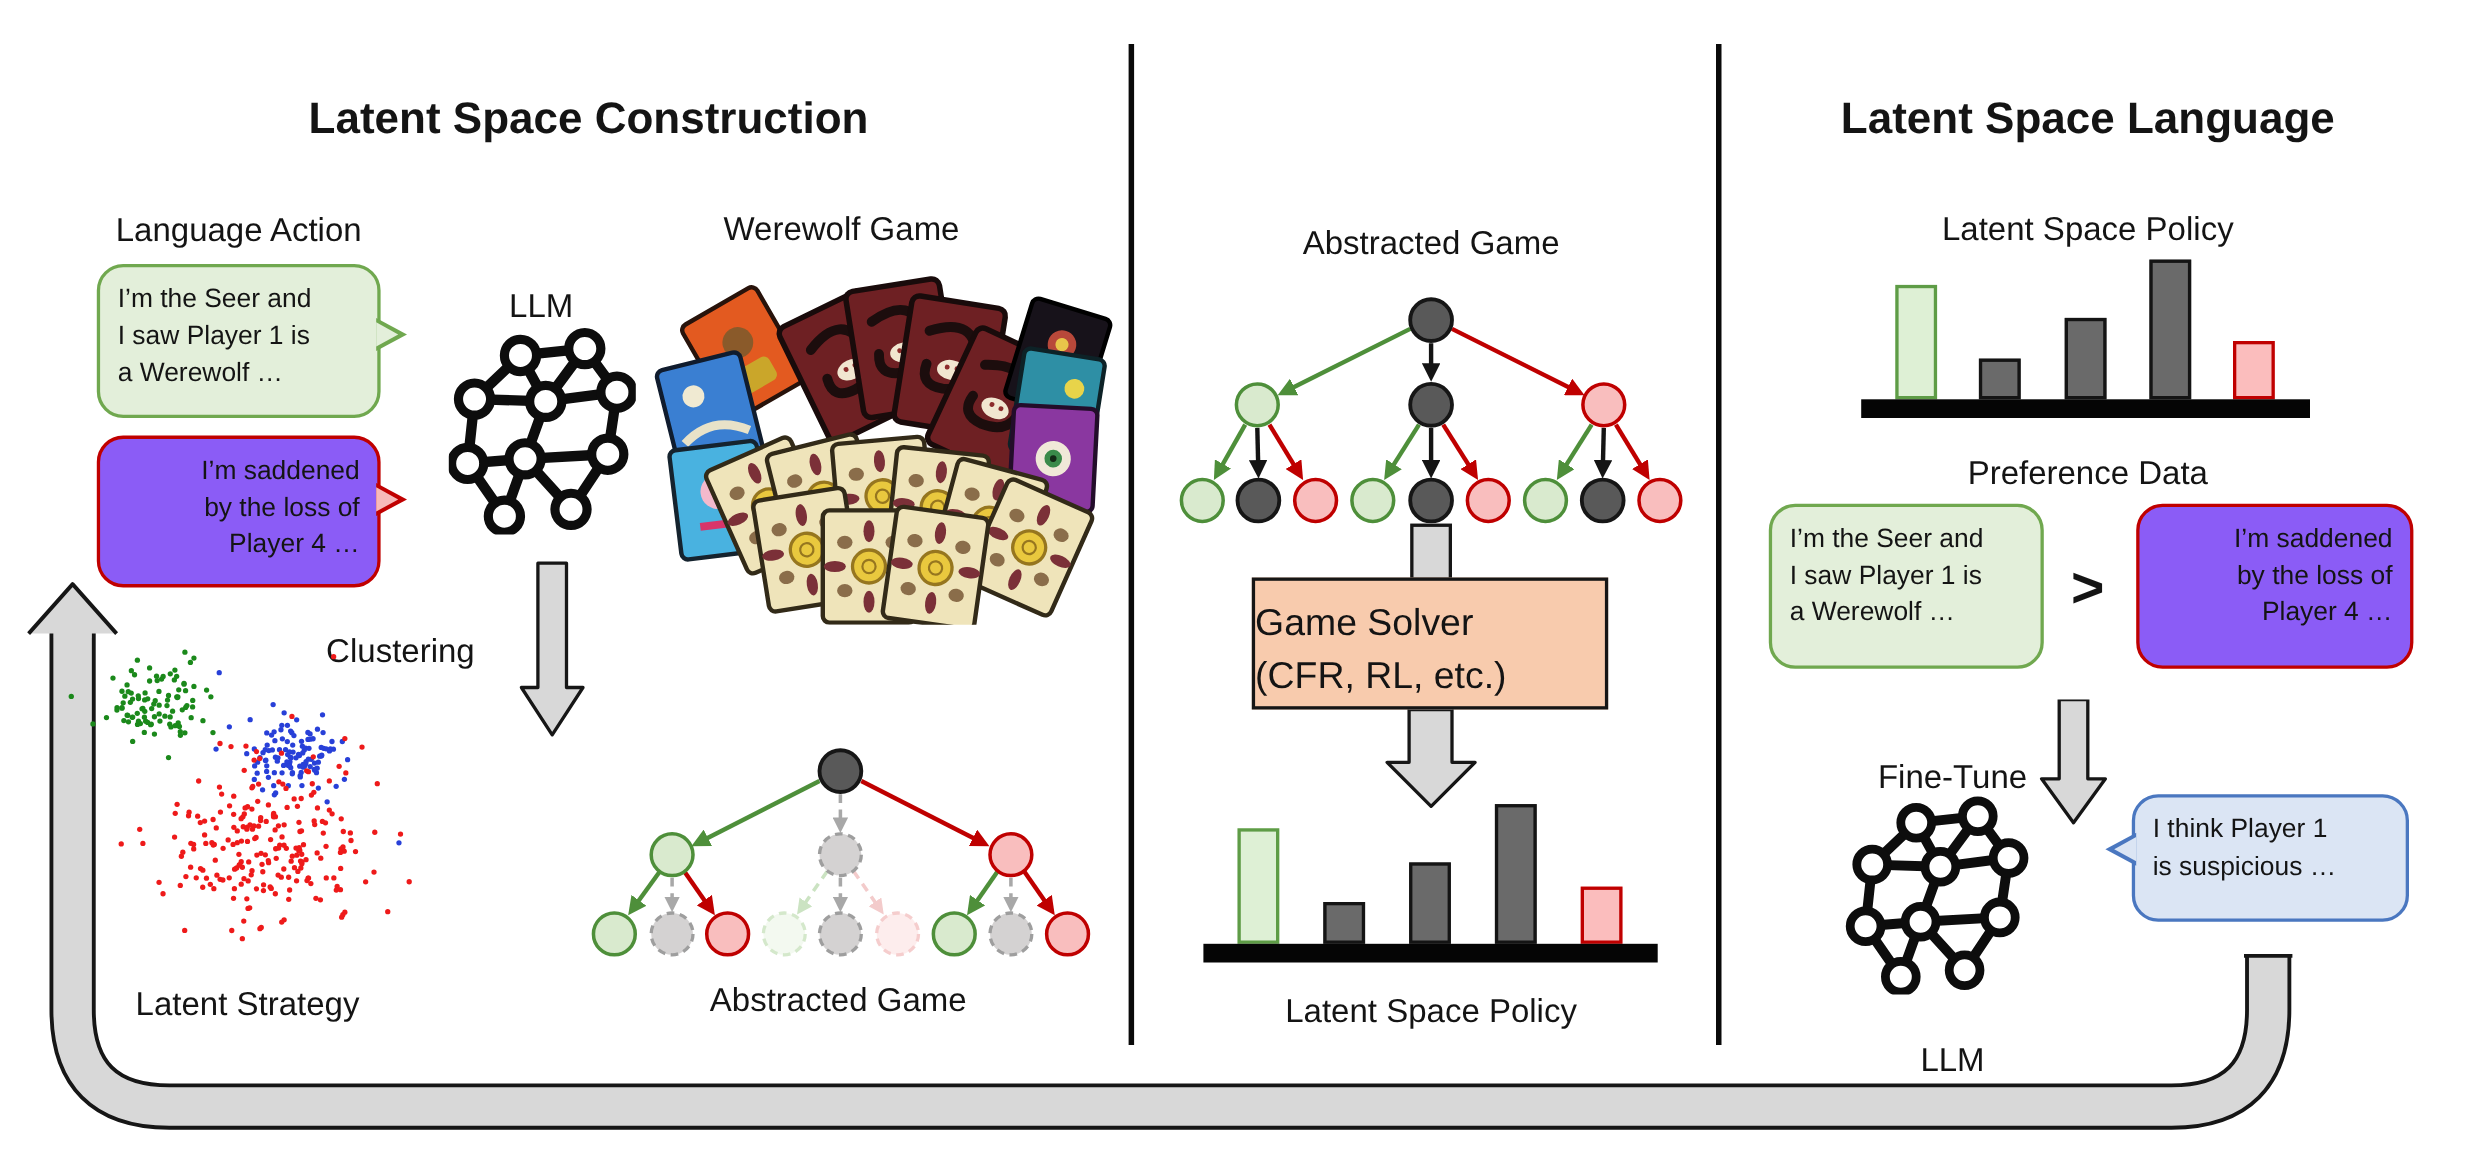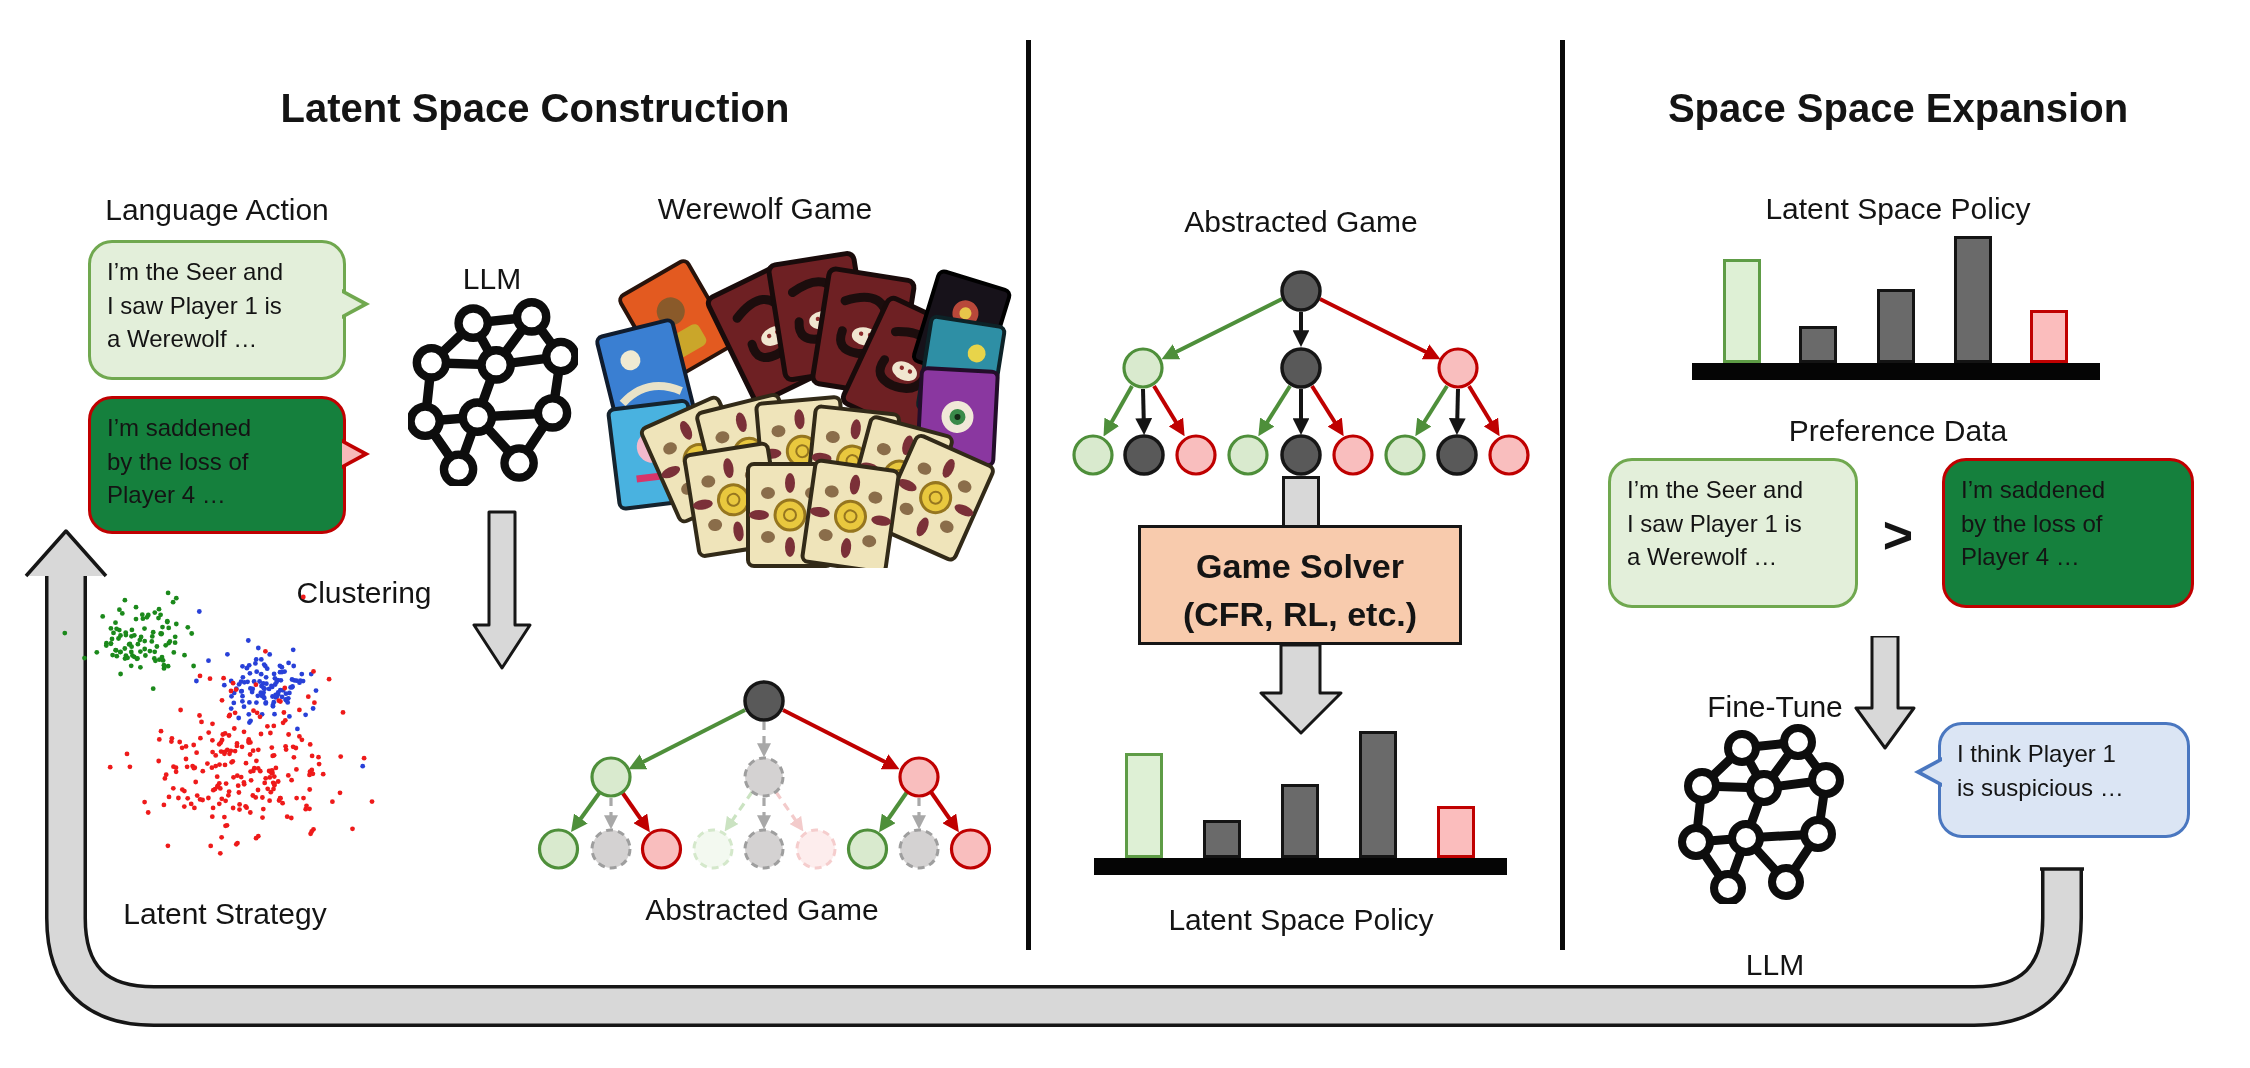--- a/index.html
+++ b/index.html
@@ -4,42 +4,42 @@
 <style>
   html,body{margin:0;padding:0;background:#ffffff;}
   body{width:2250px;height:1068px;position:relative;overflow:hidden;
        font-family:"Liberation Sans",sans-serif;color:#111;}
   .abs{position:absolute;}
   .panel-title{position:absolute;font-weight:700;font-size:40px;line-height:1.25;text-align:center;color:#141414;}
   .lbl{position:absolute;font-size:30px;text-align:center;color:#141414;white-space:nowrap;}
   .bubble{position:absolute;box-sizing:border-box;border-radius:24px;border:3.5px solid;
           font-size:24px;line-height:1.4;padding:12px 16px;color:#141414;}
   .bubble.green{background:#e3efda;border-color:#70a84f;}
-  .bubble.red{background:#15803d;border-color:#c00000;}
+  .bubble.red{background:#8b5cf6;border-color:#c00000;text-align:right;}
   .bubble.blue{background:#dbe5f4;border-color:#4a77c0;}
   .tail-r-out,.tail-r-in,.tail-l-out,.tail-l-in{position:absolute;width:0;height:0;}
   .tail-r-out{right:-27px;border-top:15px solid transparent;border-bottom:15px solid transparent;}
   .tail-r-in{right:-19px;border-top:11px solid transparent;border-bottom:11px solid transparent;}
   .tail-l-out{left:-27px;border-top:15px solid transparent;border-bottom:15px solid transparent;}
   .tail-l-in{left:-19px;border-top:11px solid transparent;border-bottom:11px solid transparent;}
   .bubble.green .tail-r-out{border-left:28px solid #70a84f;}
   .bubble.green .tail-r-in{border-left:20px solid #e3efda;}
   .bubble.red .tail-r-out{border-left:28px solid #c00000;}
   .bubble.red .tail-r-in{border-left:20px solid #f7b9b9;}
   .bubble.blue .tail-l-out{border-right:28px solid #4a77c0;}
   .bubble.blue .tail-l-in{border-right:20px solid #dbe5f4;}
   .divider{position:absolute;width:5px;background:#0a0a0a;top:40px;height:910px;}
   .chart{position:absolute;}
   .bar{position:absolute;bottom:0;box-sizing:border-box;border:3px solid #111;}
   .bar-green{background:#def0d5;border-color:#5e9c46;}
   .bar-gray{background:#6a6a6a;border-color:#141414;}
   .bar-red{background:#fbbdbd;border-color:#c00000;}
   .baseline{position:absolute;background:#050505;}
   .solver-box{position:absolute;box-sizing:border-box;background:#f8cbad;border:3.5px solid #161616;
-              text-align:center;font-size:34px;line-height:1.42;padding-top:14px;color:#141414;font-weight:bold;}
+              font-size:34px;line-height:1.42;padding-top:14px;color:#141414;}
   .shaft{position:absolute;background:#d8d8d8;border:3px solid #161616;box-sizing:border-box;}
   .e-green{stroke:#4e8f3a;stroke-width:4;fill:none;}
   .e-red{stroke:#bf0000;stroke-width:4;fill:none;}
   .e-black{stroke:#141414;stroke-width:4;fill:none;}
   .e-gray{stroke:#a8a8a8;stroke-width:3.2;stroke-dasharray:8 6;fill:none;}
   .e-fgreen{stroke:#cbe3c2;stroke-width:3.2;stroke-dasharray:8 6;fill:none;}
   .e-fred{stroke:#f3cbcb;stroke-width:3.2;stroke-dasharray:8 6;fill:none;}
   .n-dark{fill:#595959;stroke:#161616;stroke-width:3.5;}
   .n-green{fill:#d9eace;stroke:#4e8f3a;stroke-width:3.2;}
   .n-red{fill:#f9bebe;stroke:#bf0000;stroke-width:3.2;}
@@ -765,21 +765,21 @@
 <div class="chart" style="left:1094px;top:718px;width:413px;height:140px">
     <div class="bar bar-green" style="left: 31px; width: 38px; height: 105px;"></div>
     <div class="bar bar-gray" style="left: 109px; width: 38px; height: 38px;"></div>
     <div class="bar bar-gray" style="left: 187px; width: 38px; height: 74px;"></div>
     <div class="bar bar-gray" style="left: 265px; width: 38px; height: 127px;"></div>
     <div class="bar bar-red" style="left: 343px; width: 38px; height: 52px;"></div>
   </div>
 <div class="baseline" style="left:1094px;top:858px;width:413px;height:17px"></div>
 <div class="lbl" style="left:1141px;top:903px;width:320px">Latent Space Policy</div>
 
-<div class="panel-title" style="left:1568px;top:83px;width:660px">Space Space Expansion</div>
+<div class="panel-title" style="left:1568px;top:83px;width:660px">Latent Space Language</div>
 <div class="lbl" style="left:1738px;top:192px;width:320px">Latent Space Policy</div>
 
 <div class="chart" style="left:1692px;top:223px;width:408px;height:140px">
     <div class="bar bar-green" style="left: 31px; width: 38px; height: 104px;"></div>
     <div class="bar bar-gray" style="left: 107px; width: 38px; height: 37px;"></div>
     <div class="bar bar-gray" style="left: 185px; width: 38px; height: 74px;"></div>
     <div class="bar bar-gray" style="left: 262px; width: 38px; height: 127px;"></div>
     <div class="bar bar-red" style="left: 338px; width: 38px; height: 53px;"></div>
   </div>
 <div class="baseline" style="left:1692px;top:363px;width:408px;height:17px"></div>

